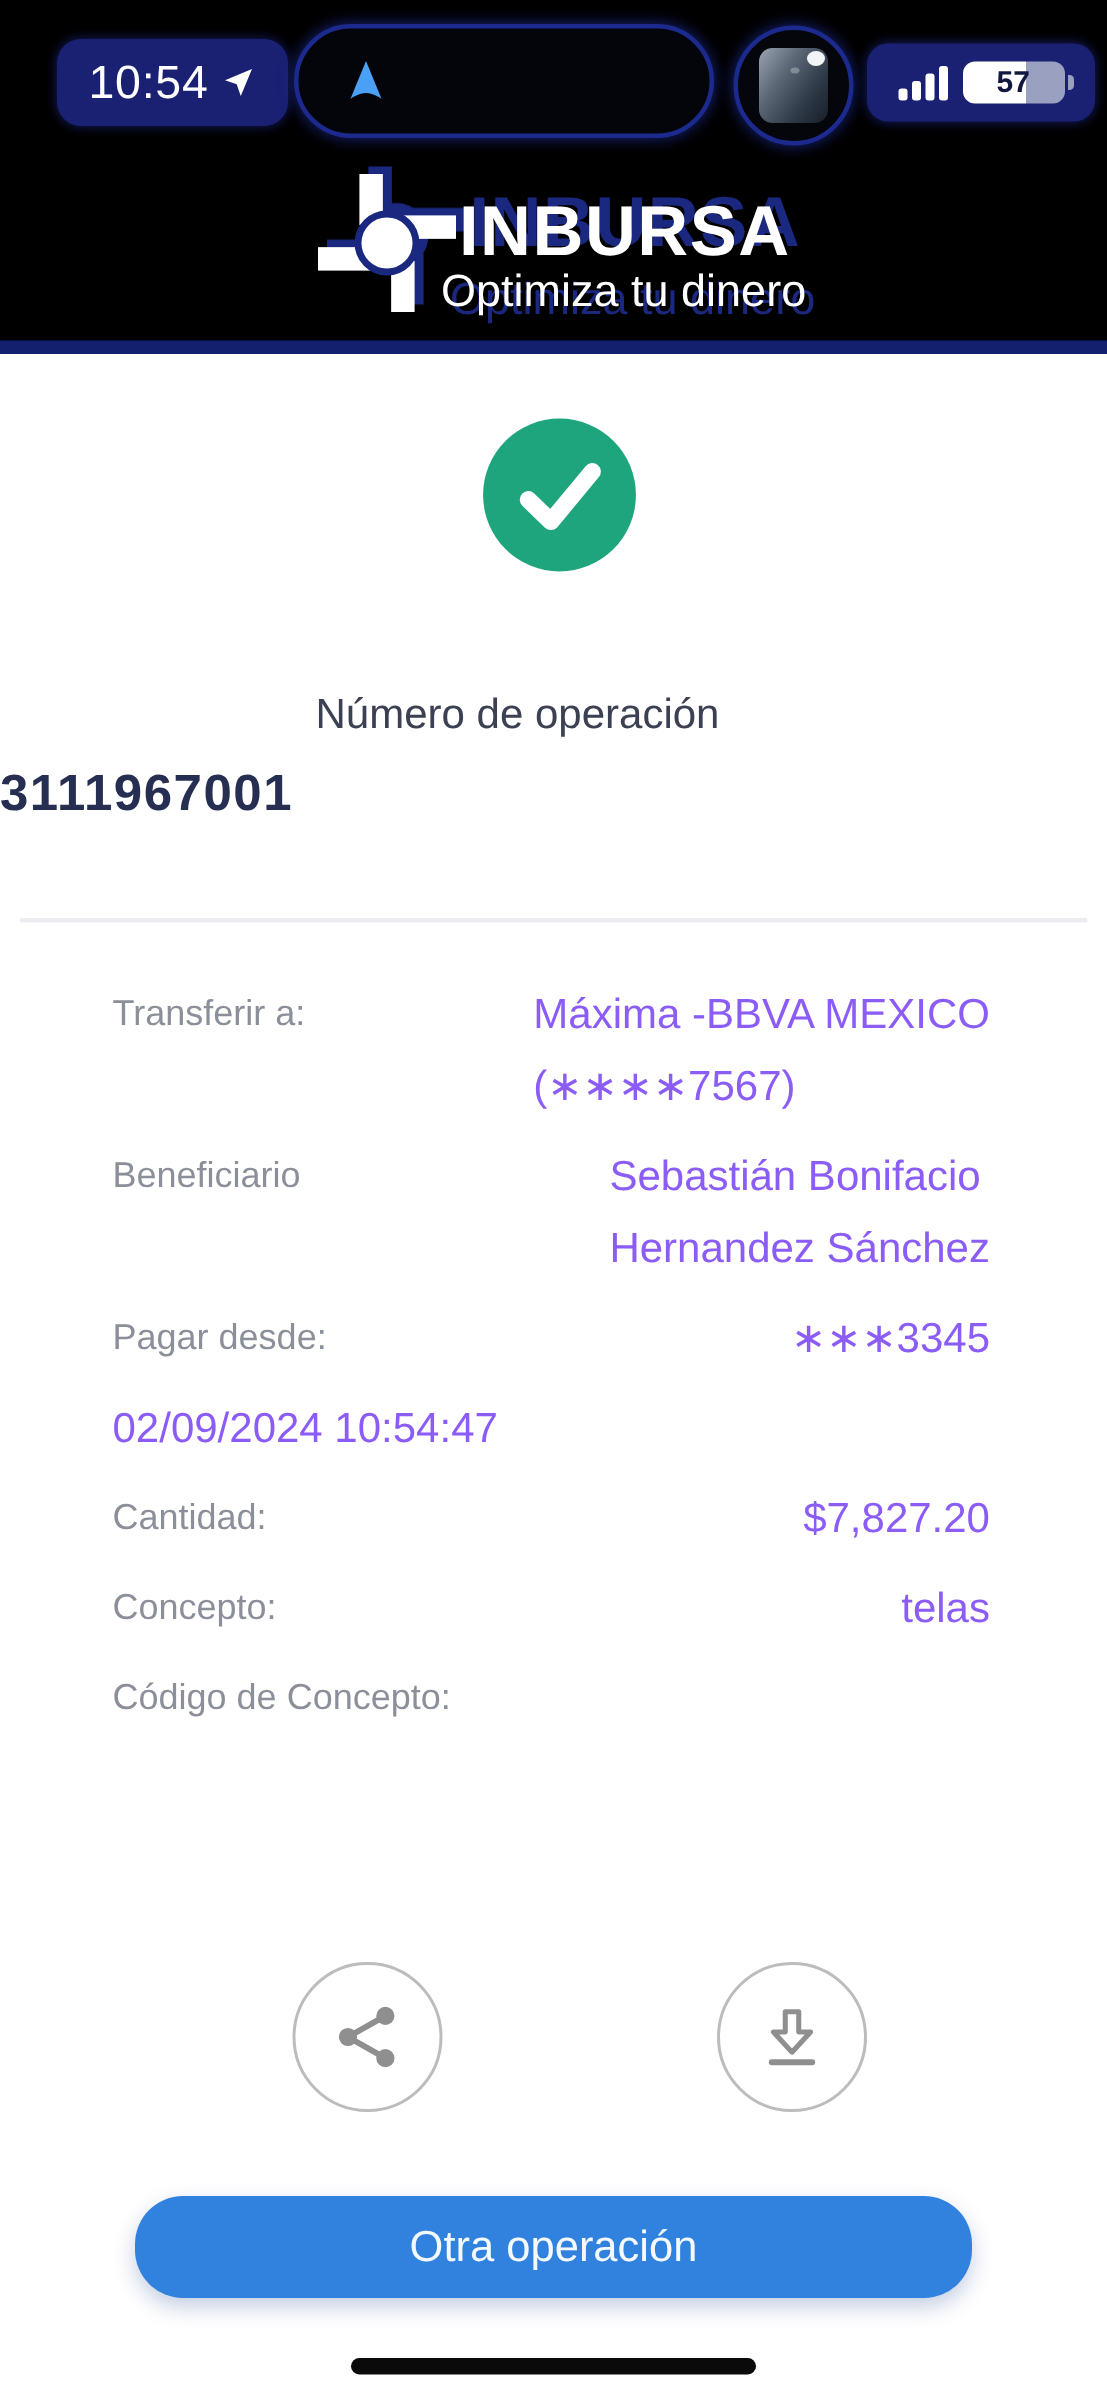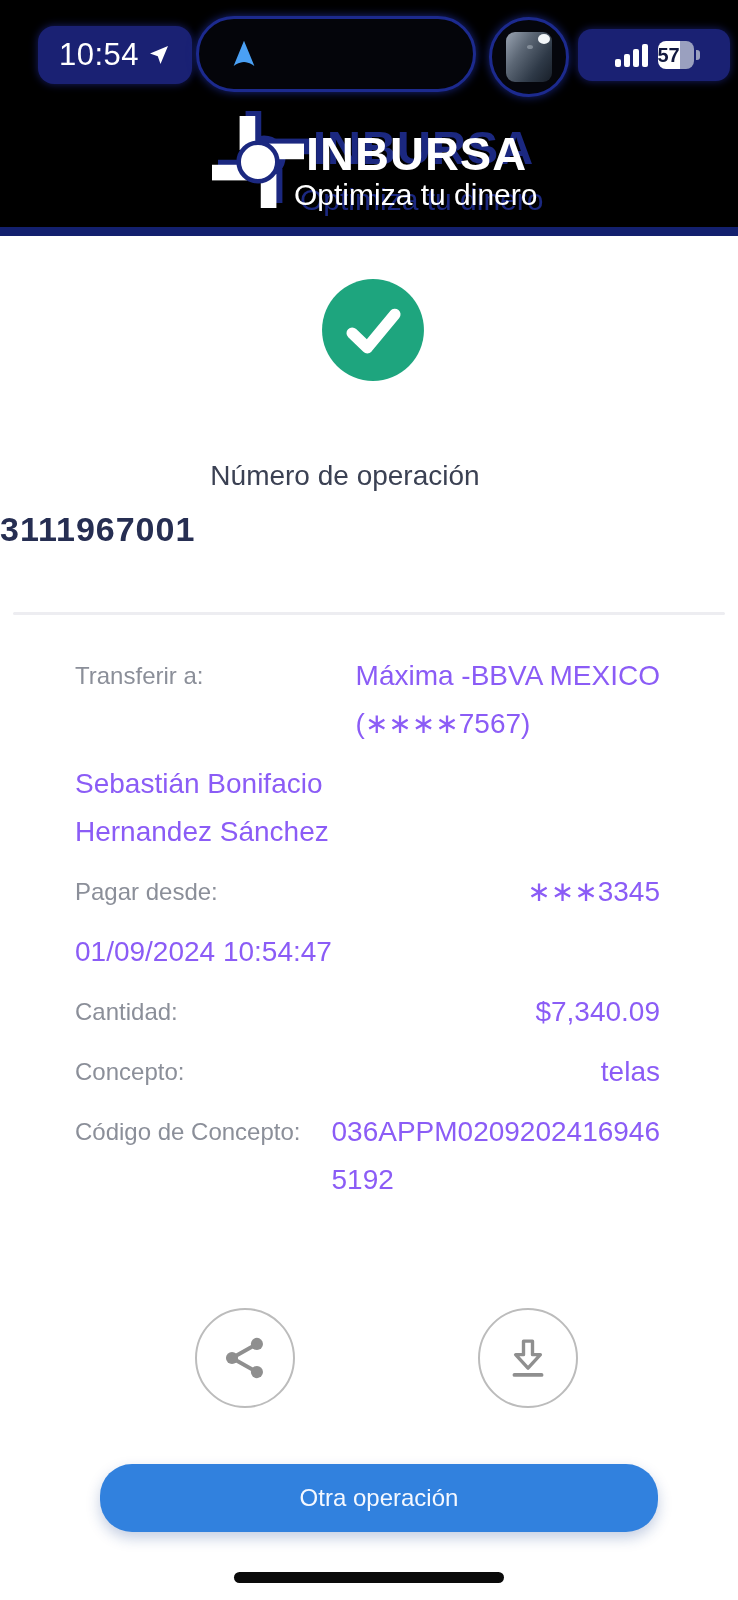--- a/index.html
+++ b/index.html
@@ -41,23 +41,23 @@
     background:#1a2173;display:flex;align-items:center;justify-content:center;gap:10px;
     box-shadow:0 0 8px rgba(26,33,115,.9);
   }
   .signal{display:flex;align-items:flex-end;gap:3px;height:24px;}
   .signal i{display:block;width:6px;border-radius:2px;background:#fff;}
   .signal i:nth-child(1){height:8px;}
   .signal i:nth-child(2){height:13px;}
   .signal i:nth-child(3){height:18px;}
   .signal i:nth-child(4){height:23px;}
   .battery{
-    position:relative;width:36px;height:28px;border-radius:8px;overflow:visible;
+    position:relative;width:68px;height:28px;border-radius:8px;overflow:visible;
     background:linear-gradient(90deg,#ffffff 0 62%,#9aa0bf 62% 100%);
-    display:flex;align-items:center;justify-content:flex-start;
+    display:flex;align-items:center;justify-content:center;
   }
   .battery-num{font-size:20px;font-weight:700;color:#11183f;letter-spacing:0;}
   .battery::after{
     content:"";position:absolute;right:-6px;top:9px;width:4px;height:10px;
     border-radius:0 3px 3px 0;background:#9aa0bf;
   }
   
   .logo-mark{position:absolute;left:212px;top:112px;filter:drop-shadow(6px -5px 0 #1b2880);}
   .brand-text{
     position:absolute;left:306px;top:126px;color:#fff;font-size:47px;font-weight:700;
@@ -81,22 +81,22 @@
   .row-value{font-size:28px;color:#8b5cf6;line-height:48px;text-align:left;}
   .row-value span{display:block;}
   
   .circle-btn{
     position:absolute;width:100px;height:100px;border-radius:50%;background:#fff;
     border:2px solid #bcbcbc;box-sizing:border-box;display:flex;align-items:center;justify-content:center;
   }
   .share-btn{left:195px;top:1308px;}
   .download-btn{left:478px;top:1308px;}
   .primary-btn{
-    position:absolute;left:100px;top:1464px;width:558px;height:68px;border-radius:32px;
-    background:#3181de;border:none;color:#f4f8ff;font-size:24px;
+    position:absolute;left:90px;top:1464px;width:558px;height:68px;border-radius:32px;
+    background:#3181de;border:none;color:#f4f8ff;font-size:29px;
     font-family:"Liberation Sans","DejaVu Sans",sans-serif;
     display:flex;align-items:center;justify-content:center;cursor:pointer;
     box-shadow:0 6px 14px rgba(20,60,140,.25);
   }
   .home-indicator{
     position:absolute;left:234px;top:1572px;width:270px;height:11px;border-radius:6px;background:#0a0a0a;
   }
 </style>
 </head>
 <body>
@@ -162,59 +162,56 @@
 
     <div class="row">
       <div class="row-label">Transferir a:</div>
       <div class="row-value">
         <span>Máxima -BBVA MEXICO</span>
         <span>(∗∗∗∗7567)</span>
       </div>
     </div>
 
     <div class="row">
+      <div class="row-label">Beneficiario</div>
       <div class="row-value">
         <span>Sebastián Bonifacio</span>
         <span>Hernandez Sánchez</span>
       </div>
     </div>
 
     <div class="row">
       <div class="row-label">Pagar desde:</div>
       <div class="row-value">
         <span>∗∗∗3345</span>
       </div>
     </div>
 
     <div class="row">
       <div class="row-value">
-        <span>01/09/2024 10:54:47</span>
+        <span>02/09/2024 10:54:47</span>
       </div>
     </div>
 
     <div class="row">
       <div class="row-label">Cantidad:</div>
       <div class="row-value">
-        <span>$7,340.09</span>
+        <span>$7,827.20</span>
       </div>
     </div>
 
     <div class="row">
       <div class="row-label">Concepto:</div>
       <div class="row-value">
         <span>telas</span>
       </div>
     </div>
 
     <div class="row">
       <div class="row-label">Código de Concepto:</div>
-      <div class="row-value">
-        <span>036APPM0209202416946</span>
-        <span>5192</span>
-      </div>
     </div>
   </div>
 
   <div class="circle-btn share-btn">
     <svg width="52" height="52" viewBox="0 0 24 24">
       <circle cx="17.5" cy="5.5" r="2.8" fill="#8f8f8f"></circle>
       <circle cx="6" cy="12" r="2.8" fill="#8f8f8f"></circle>
       <circle cx="17.5" cy="18.5" r="2.8" fill="#8f8f8f"></circle>
       <path d="M6 12 L17.5 5.5 M6 12 L17.5 18.5" stroke="#8f8f8f" stroke-width="1.8" fill="none"></path>
     </svg>

